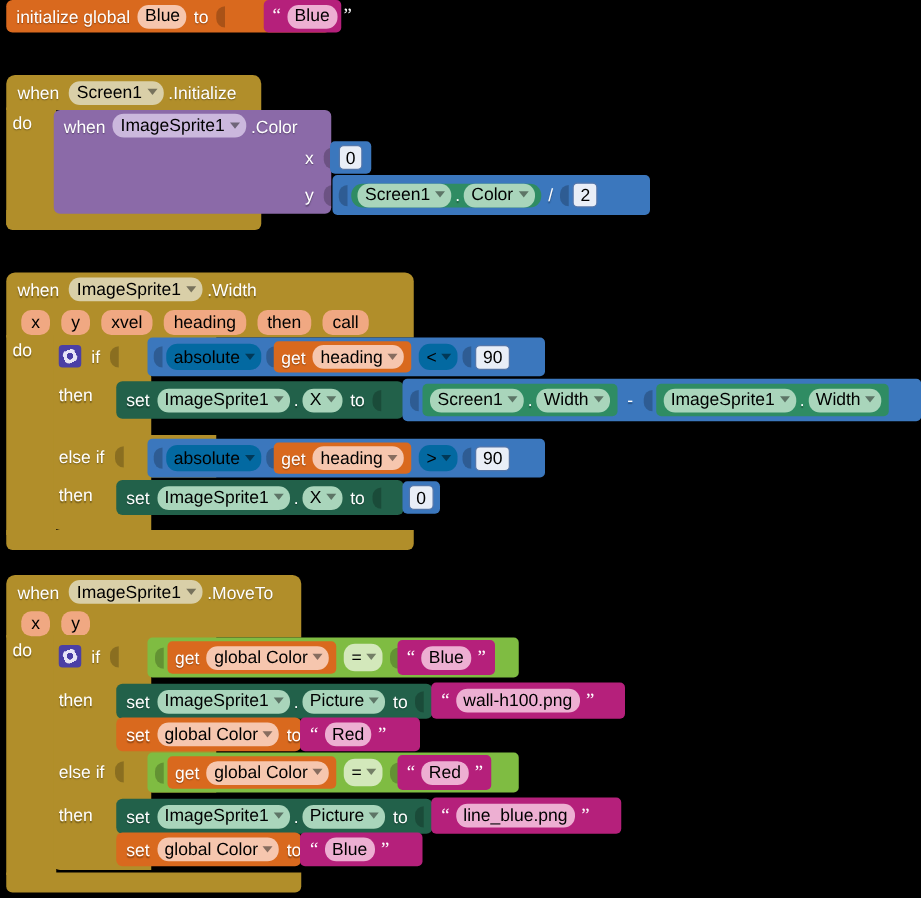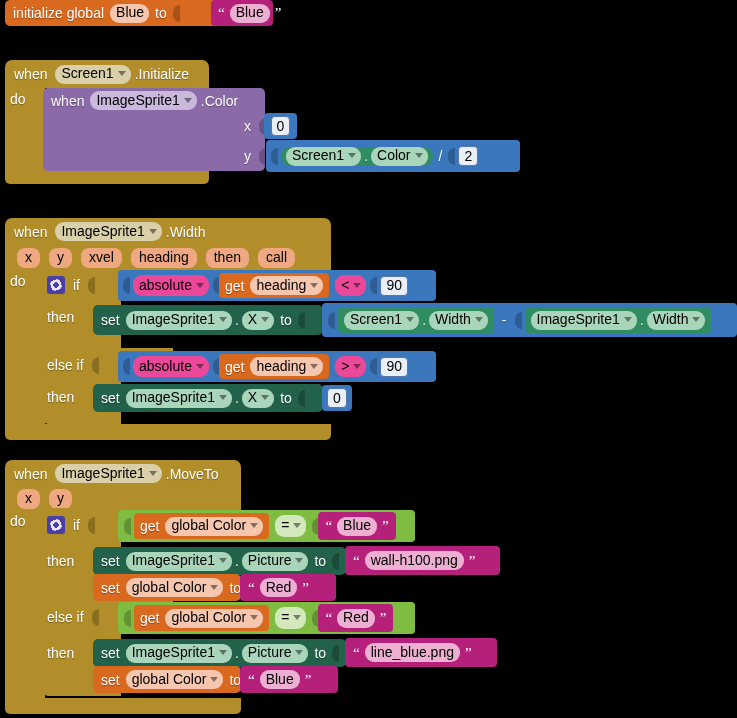--- a/index.html
+++ b/index.html
@@ -53,21 +53,21 @@
     margin-left: 4px;
     border-left: 4px solid transparent;
     border-right: 4px solid transparent;
     border-top: 5px solid rgba(0,0,0,.45);
   }
   .field.plain { padding-right: 6px; }
 
   
   .f-gold    { background: #d9cfa8; }
   .f-violet  { background: #cbb8dd; }
-  .f-blue    { background: #ec4899; }
+  .f-blue    { background: #0369a1; }
   .f-green   { background: #a9d5bb; }
   .f-lgreen  { background: #d3e8bb; }
   .f-pink    { background: #edafd2; }
   .f-salmon  { background: #f6c6ae; }
 
   
   .num {
     display: inline-flex;
     align-items: center;
     justify-content: center;

